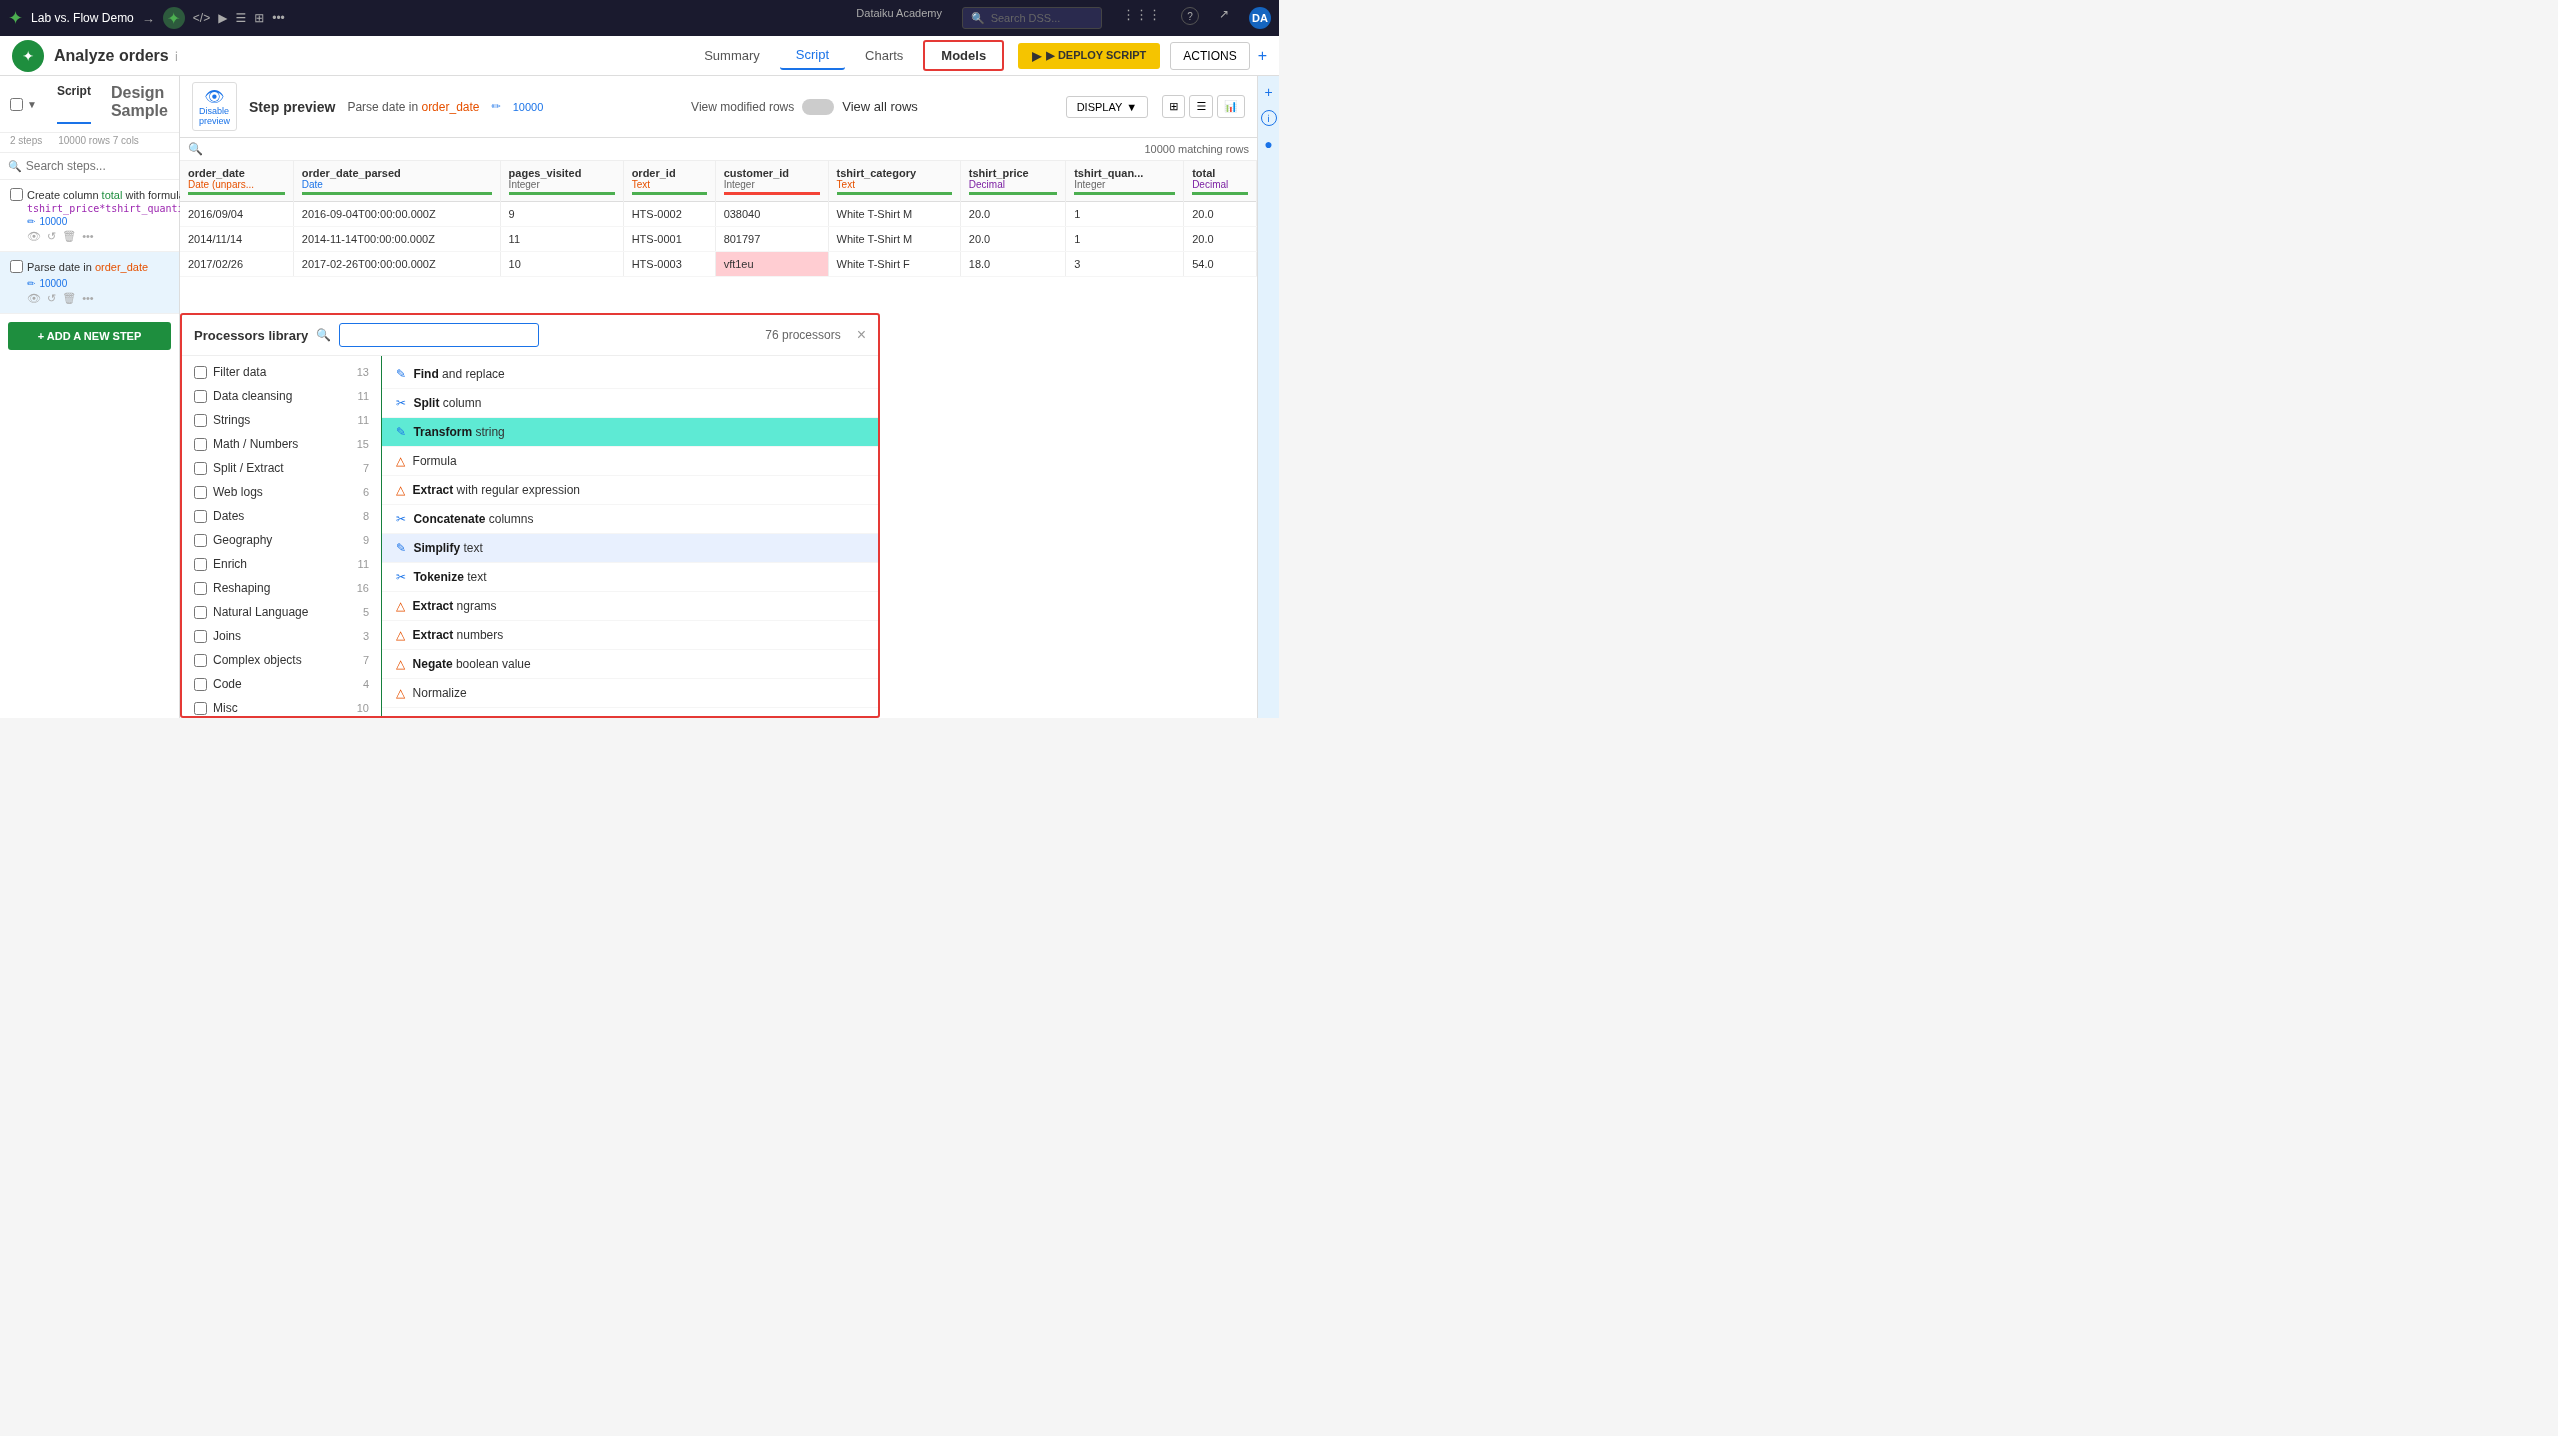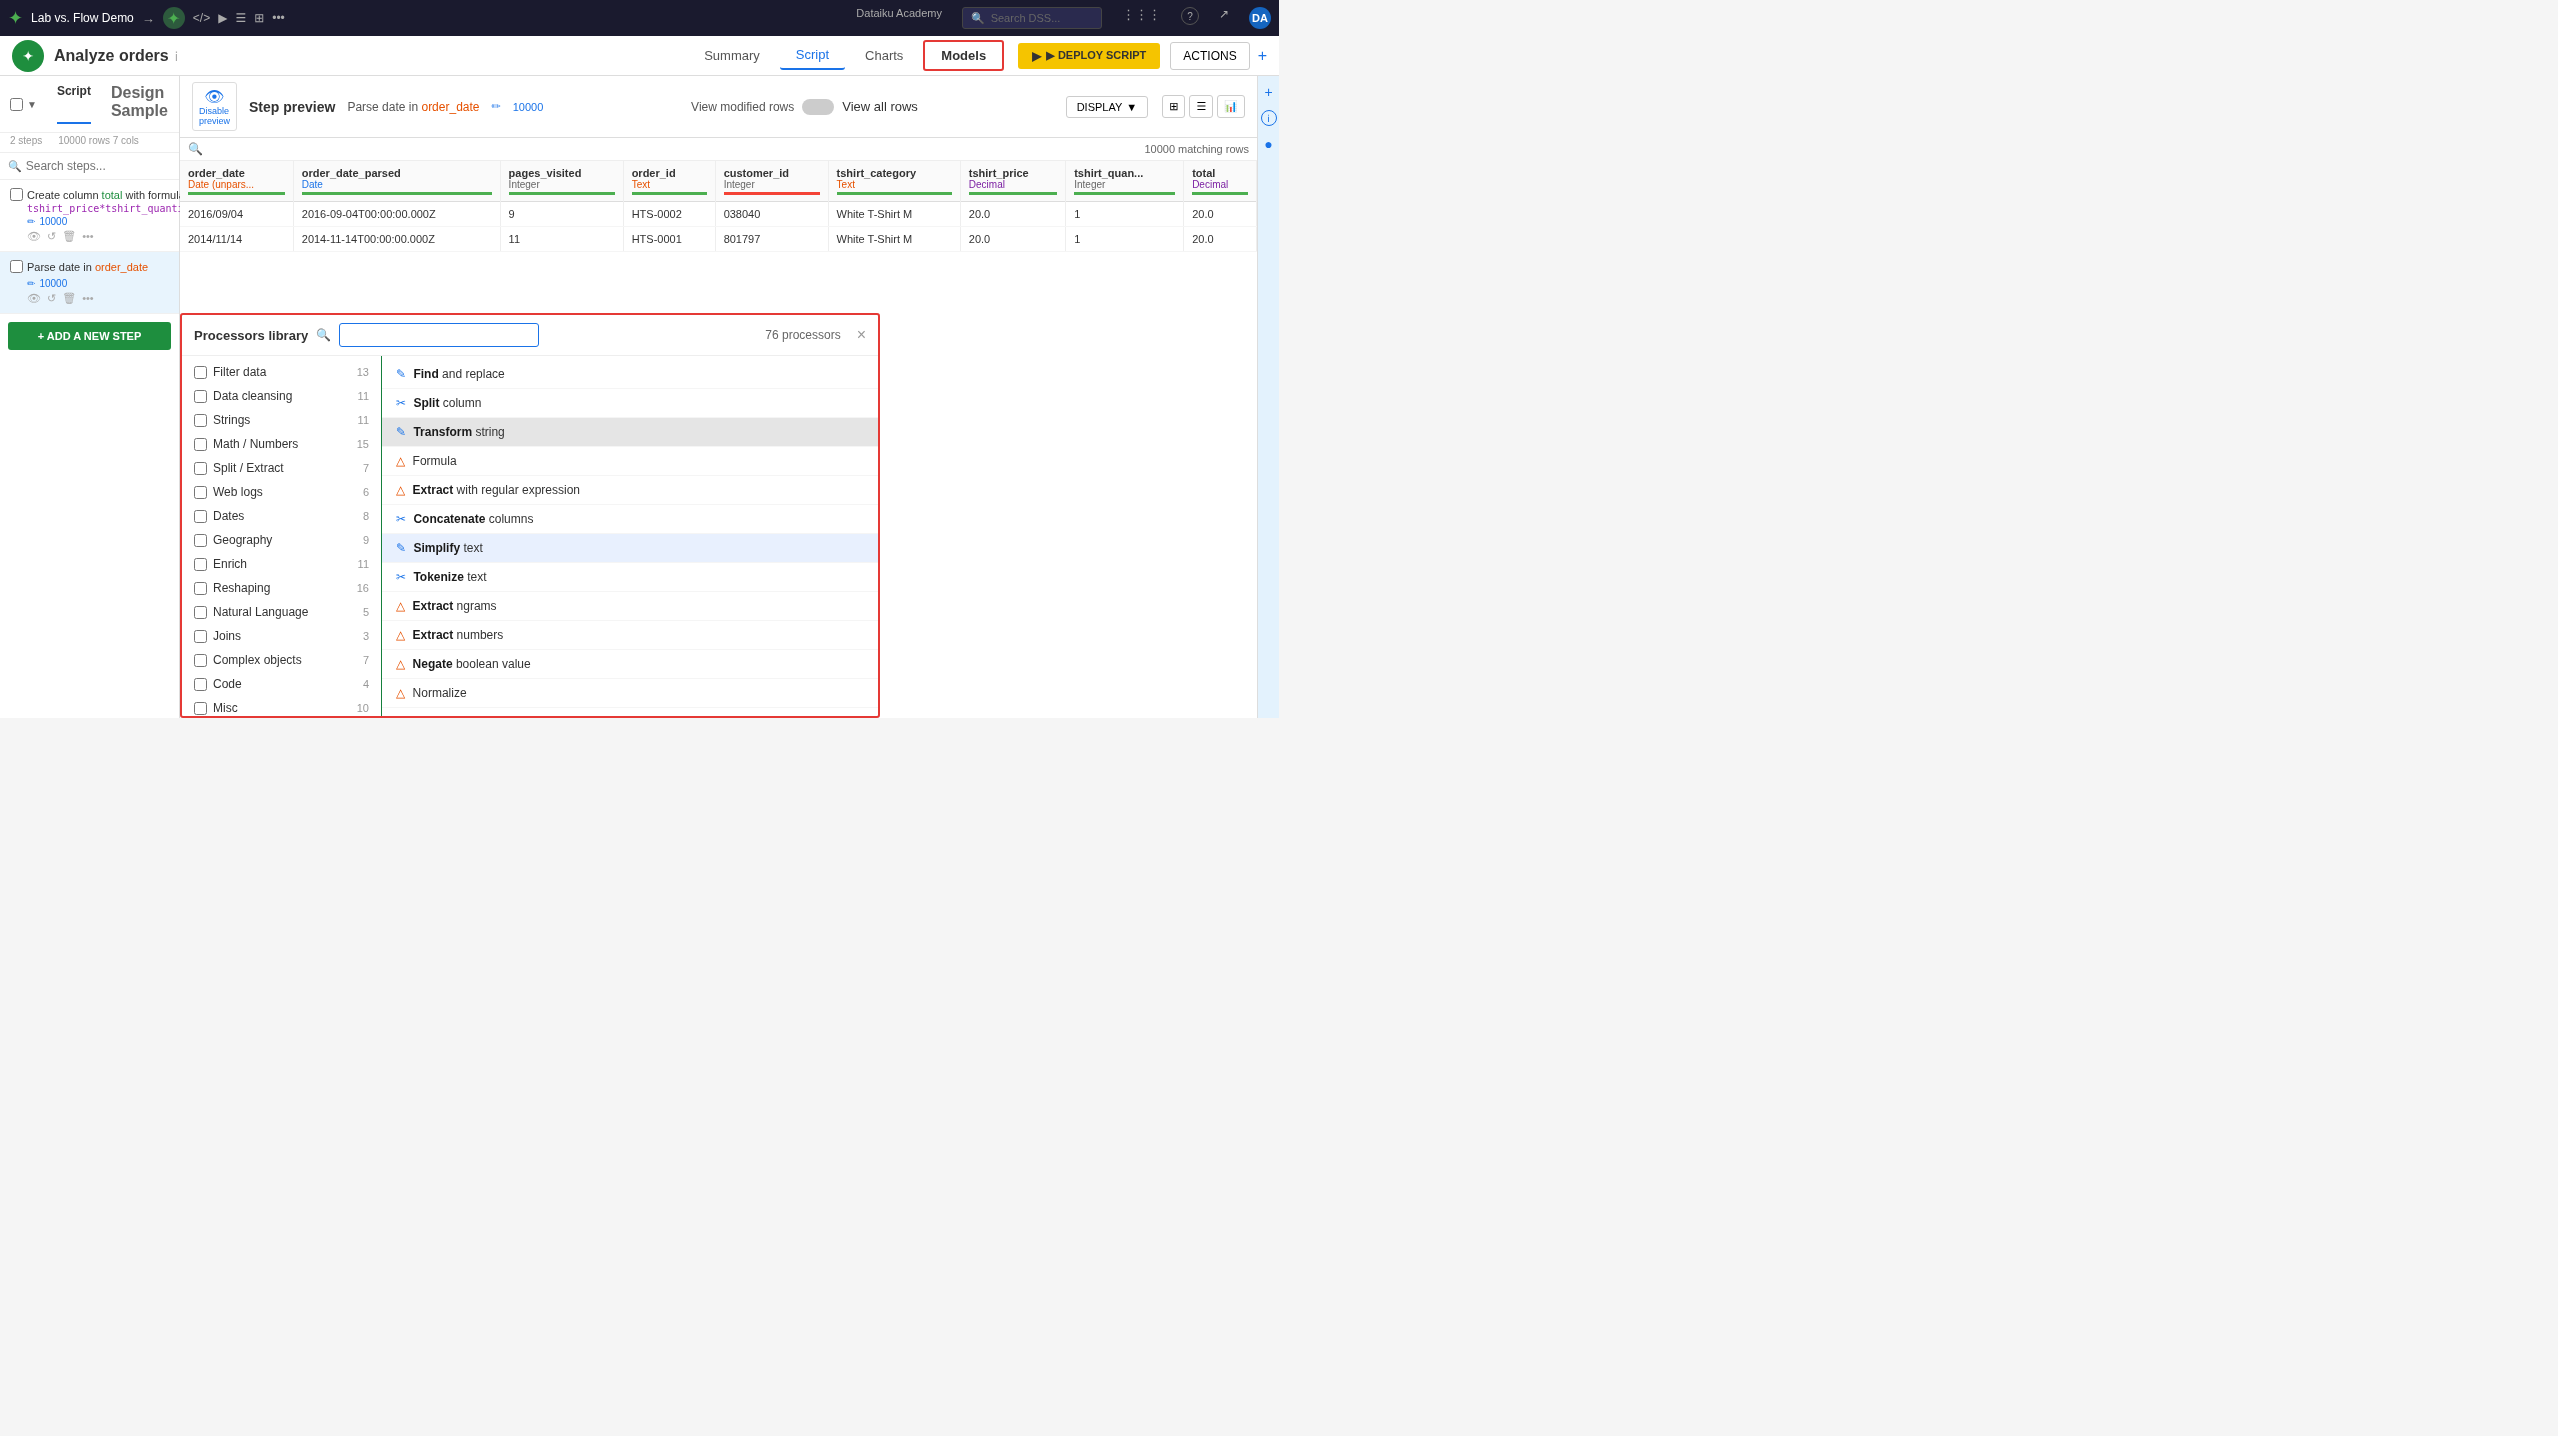--- a/index.html
+++ b/index.html
@@ -359,20 +359,31 @@
               <td>2014/11/14</td>
               <td>2014-11-14T00:00:00.000Z</td>
               <td>11</td>
               <td>HTS-0001</td>
               <td>801797</td>
               <td>White T-Shirt M</td>
               <td>20.0</td>
               <td>1</td>
               <td>20.0</td>
             </tr>
+            <tr>
+              <td>2017/02/26</td>
+              <td>2017-02-26T00:00:00.000Z</td>
+              <td>10</td>
+              <td>HTS-0003</td>
+              <td class="cell-highlight-red">vft1eu</td>
+              <td>White T-Shirt F</td>
+              <td>18.0</td>
+              <td>3</td>
+              <td>54.0</td>
+            </tr>
           </tbody>
         </table>
       </div>
     </div>
 
     <div class="processors-overlay">
       <div class="processors-header">
         <span class="processors-title">Processors library</span>
         <span style="color:#aaa;font-size:12px;">🔍</span>
         <input type="text" class="processors-search" style="border: 1px solid rgb(26, 115, 232);" placeholder="">
@@ -462,21 +473,21 @@
 
         <div class="processors-list">
           <div class="proc-item">
             <span class="proc-icon">✎</span>
             <span class="bold">Find</span> and replace
           </div>
           <div class="proc-item">
             <span class="proc-icon">✂</span>
             <span class="bold">Split</span> column
           </div>
-          <div class="proc-item" style="background:#e5e5e5;">
+          <div class="proc-item" style="background:#5eead4;">
             <span class="proc-icon">✎</span>
             <span class="bold">Transform</span> string
           </div>
           <div class="proc-item">
             <span class="proc-icon" style="color:#e65100;">△</span>
             Formula
           </div>
           <div class="proc-item">
             <span class="proc-icon" style="color:#e65100;">△</span>
             <span class="bold">Extract</span> with regular expression

